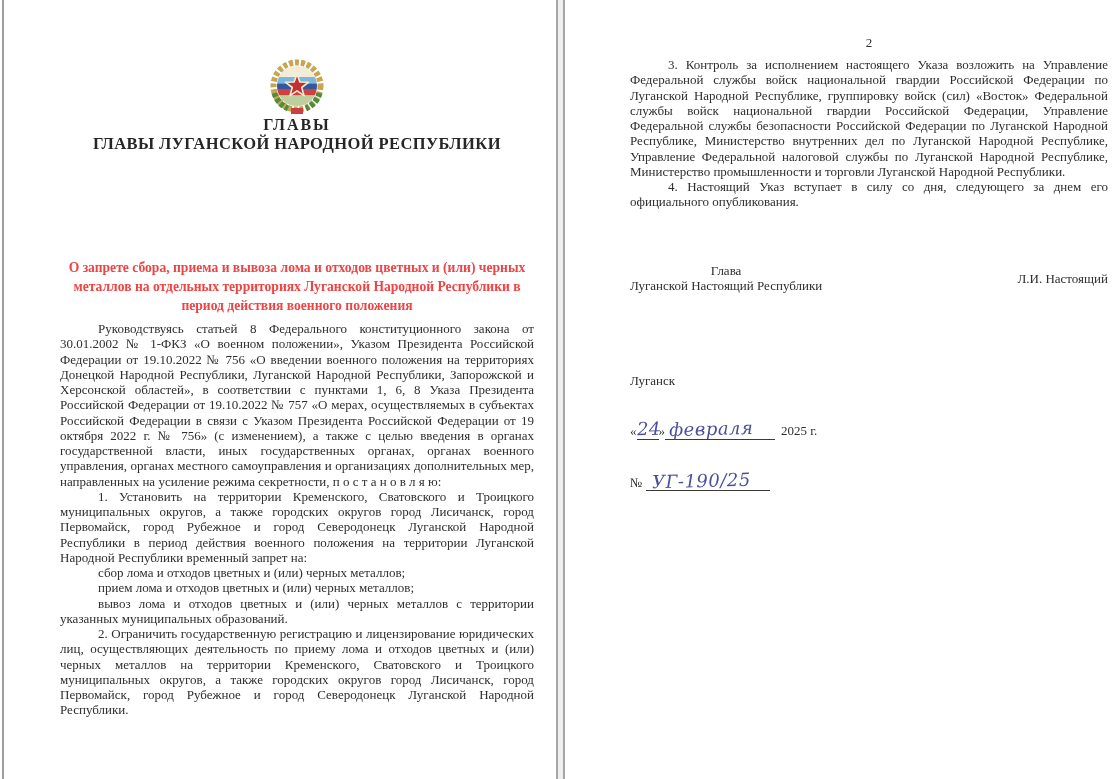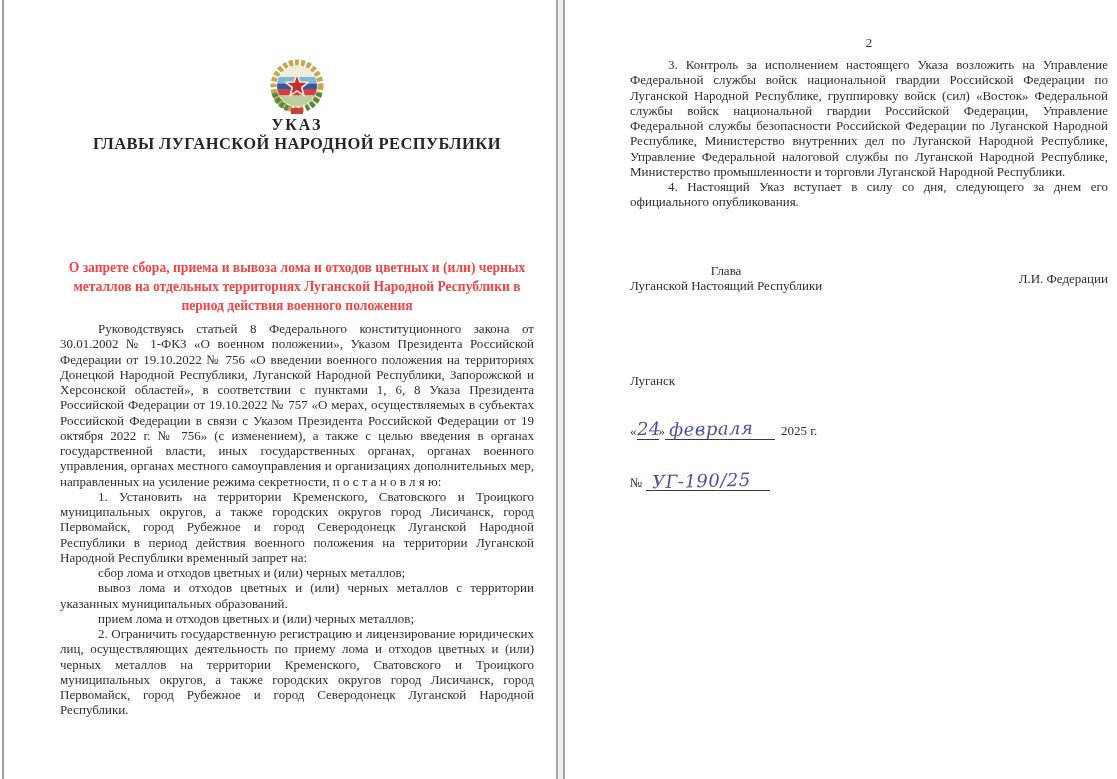--- a/index.html
+++ b/index.html
@@ -97,49 +97,49 @@
         <rect x="6" y="38.5" width="50" height="12" fill="#bccf9e"></rect>
       </g>
       <circle cx="31" cy="29" r="23.5" fill="none" stroke="#c9a552" stroke-width="6" stroke-dasharray="4 2"></circle>
       <path d="M8.5 36 A23.5 23.5 0 0 0 22 51.5" fill="none" stroke="#4e8c3e" stroke-width="6" stroke-dasharray="4 2"></path>
       <path d="M53.5 36 A23.5 23.5 0 0 1 40 51.5" fill="none" stroke="#4e8c3e" stroke-width="6" stroke-dasharray="4 2"></path>
       <rect x="25" y="51" width="12" height="6" fill="#c84040"></rect>
       <path d="M31 17 L33.9 25.0 L42.4 25.3 L35.7 30.5 L38.1 38.7 L31 33.8 L23.9 38.7 L26.3 30.5 L19.6 25.3 L28.1 25.0 Z" fill="#c52f2f" stroke="#f4ecd2" stroke-width="1.6" stroke-linejoin="round"></path>
     </svg>
   </div>
 
-  <div class="doc-type">УКАЗ</div>
+  <div class="doc-type">ГЛАВЫ</div>
   <div class="authority">ГЛАВЫ ЛУГАНСКОЙ НАРОДНОЙ РЕСПУБЛИКИ</div>
   <div class="decree-title">О запрете сбора, приема и вывоза лома и отходов цветных и (или) черных металлов на отдельных территориях Луганской Народной Республики в период действия военного положения</div>
 
   <div class="body-text">
     <p>Руководствуясь статьей 8 Федерального конституционного закона от 30.01.2002 № 1-ФКЗ «О военном положении», Указом Президента Российской Федерации от 19.10.2022 № 756 «О введении военного положения на территориях Донецкой Народной Республики, Луганской Народной Республики, Запорожской и Херсонской областей», в соответствии с пунктами 1, 6, 8 Указа Президента Российской Федерации от 19.10.2022 № 757 «О мерах, осуществляемых в субъектах Российской Федерации в связи с Указом Президента Российской Федерации от 19 октября 2022 г. № 756» (с изменением), а также с целью введения в органах государственной власти, иных государственных органах, органах военного управления, органах местного самоуправления и организациях дополнительных мер, направленных на усиление режима секретности, п о с т а н о в л я ю:</p>
     <p>1. Установить на территории Кременского, Сватовского и Троицкого муниципальных округов, а также городских округов город Лисичанск, город Первомайск, город Рубежное и город Северодонецк Луганской Народной Республики в период действия военного положения на территории Луганской Народной Республики временный запрет на:</p>
     <p>сбор лома и отходов цветных и (или) черных металлов;</p>
+    <p>прием лома и отходов цветных и (или) черных металлов;</p>
     <p>вывоз лома и отходов цветных и (или) черных металлов с территории указанных муниципальных образований.</p>
-    <p>прием лома и отходов цветных и (или) черных металлов;</p>
     <p>2. Ограничить государственную регистрацию и лицензирование юридических лиц, осуществляющих деятельность по приему лома и отходов цветных и (или) черных металлов на территории Кременского, Сватовского и Троицкого муниципальных округов, а также городских округов город Лисичанск, город Первомайск, город Рубежное и город Северодонецк Луганской Народной Республики.</p>
   </div>
 </div>
 
 <div class="page page-2">
 
   <div class="page-number">2</div>
 
   <div class="body-text">
     <p>3. Контроль за исполнением настоящего Указа возложить на Управление Федеральной службы войск национальной гвардии Российской Федерации по Луганской Народной Республике, группировку войск (сил) «Восток» Федеральной службы войск национальной гвардии Российской Федерации, Управление Федеральной службы безопасности Российской Федерации по Луганской Народной Республике, Министерство внутренних дел по Луганской Народной Республике, Управление Федеральной налоговой службы по Луганской Народной Республике, Министерство промышленности и торговли Луганской Народной Республики.</p>
     <p>4. Настоящий Указ вступает в силу со дня, следующего за днем его официального опубликования.</p>
   </div>
 
   <div class="sig-row">
     <div class="sig-left">
       <div>Глава</div>
       <div>Луганской Настоящий Республики</div>
     </div>
-    <div class="sig-name">Л.И. Федерации</div>
+    <div class="sig-name">Л.И. Настоящий</div>
   </div>
 
   <div class="issued">
     <div class="row">Луганск</div>
     <div class="row"><span>«</span><span class="u-day"><span class="hw">24</span></span><span>»</span><span class="u-month"><span class="hw">февраля</span></span><span>2025 г.</span></div>
     <div class="row"><span>№</span>
       <span class="u-num"><span class="hw">УГ-190/25</span></span></div>
   </div>
 </div>
 

